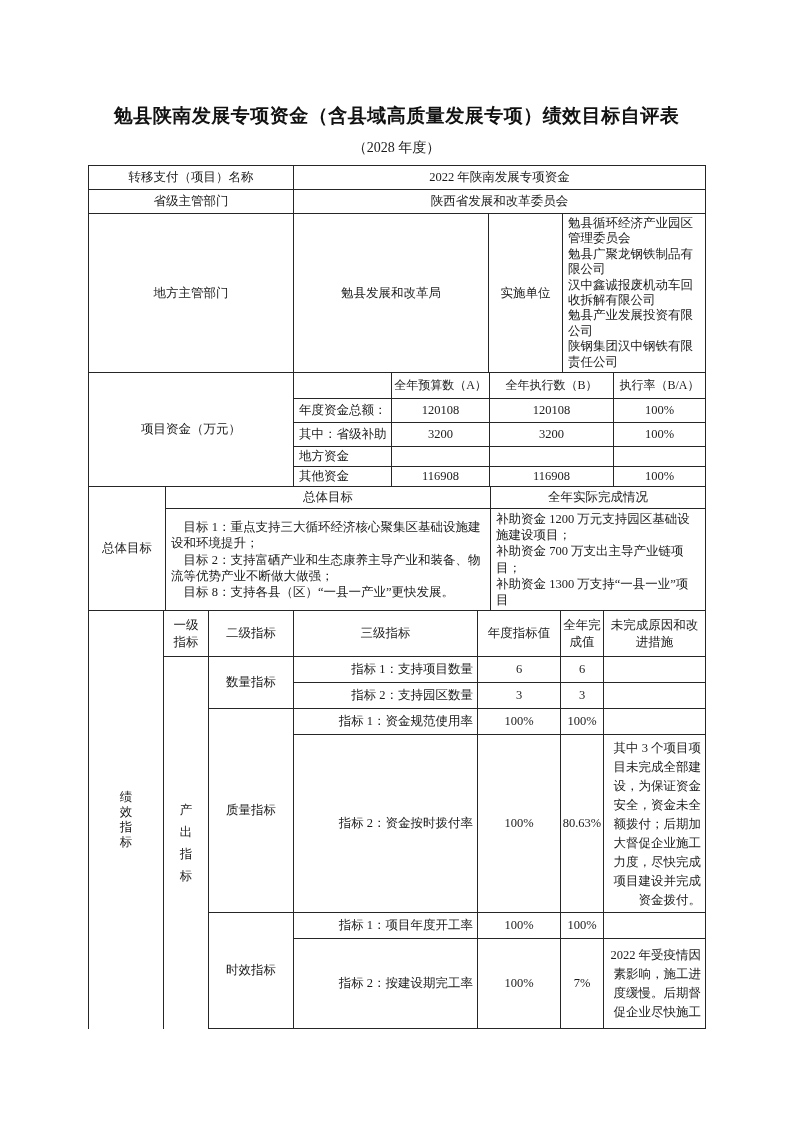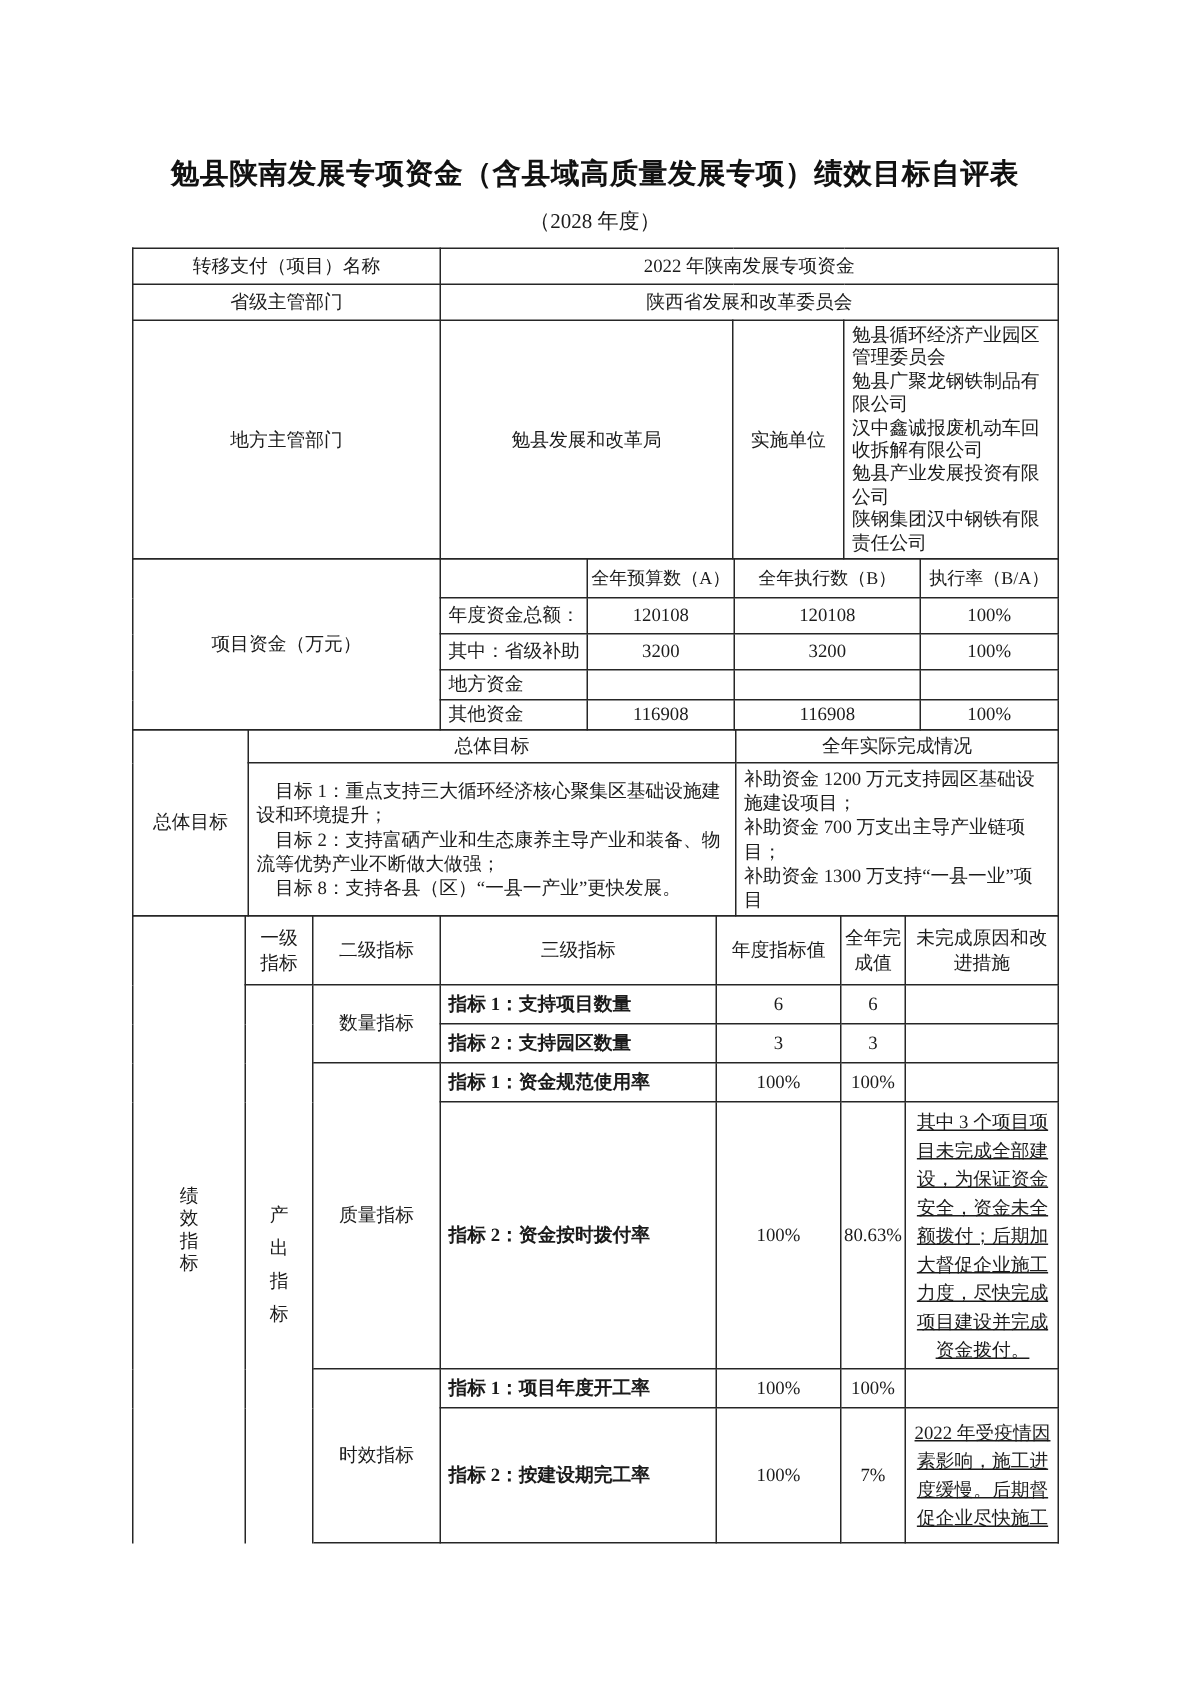--- a/index.html
+++ b/index.html
@@ -46,22 +46,22 @@
   .fund-label { text-align: left; padding-left: 5px; }
   .fund-head { font-size: 12px; padding: 1px 2px; }
 
   .goal-text { text-align: left; vertical-align: middle; line-height: 16.2px; padding: 2px 5px; }
   .goal-text p { text-indent: 1em; }
   .comp-text { text-align: left; vertical-align: middle; line-height: 16.2px; padding: 2px 5px; }
 
   .vstack { width: 14px; margin: 0 auto; line-height: 15px; text-align: center; }
   .vstack2 { width: 14px; margin: 0 auto; line-height: 22px; }
 
-  .metric-cell { text-align: left; padding-left: 5px; font-weight: bold; }
-  .reason-cell { text-align: center; line-height: 19px; padding: 3px 4px 2px 5px; text-decoration: underline; }
+  .metric-cell { text-align: right; padding-left: 5px; }
+  .reason-cell { text-align: right; line-height: 19px; padding: 3px 4px 2px 5px; }
   .hdr2 { padding: 1px 6px; }
   .num-cell { padding: 1px 1px; }
 </style>
 </head>
 <body>
 
 <div class="page">
 
   <div class="doc-title">勉县陕南发展专项资金（含县域高质量发展专项）绩效目标自评表</div>
   <div class="doc-subtitle">（2028 年度）</div>

